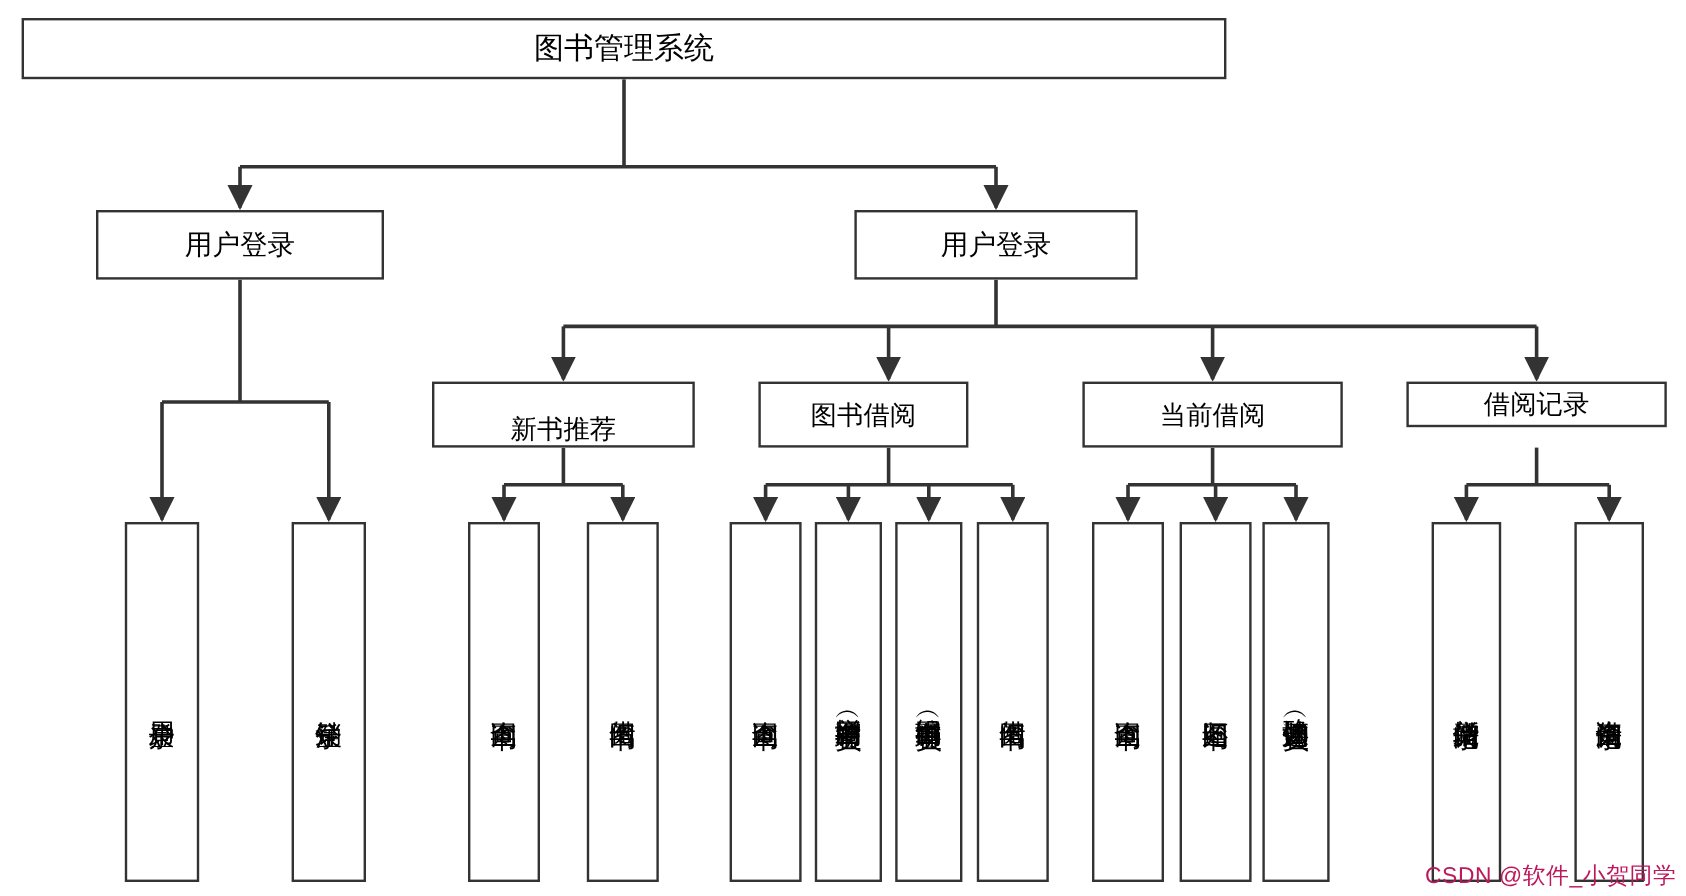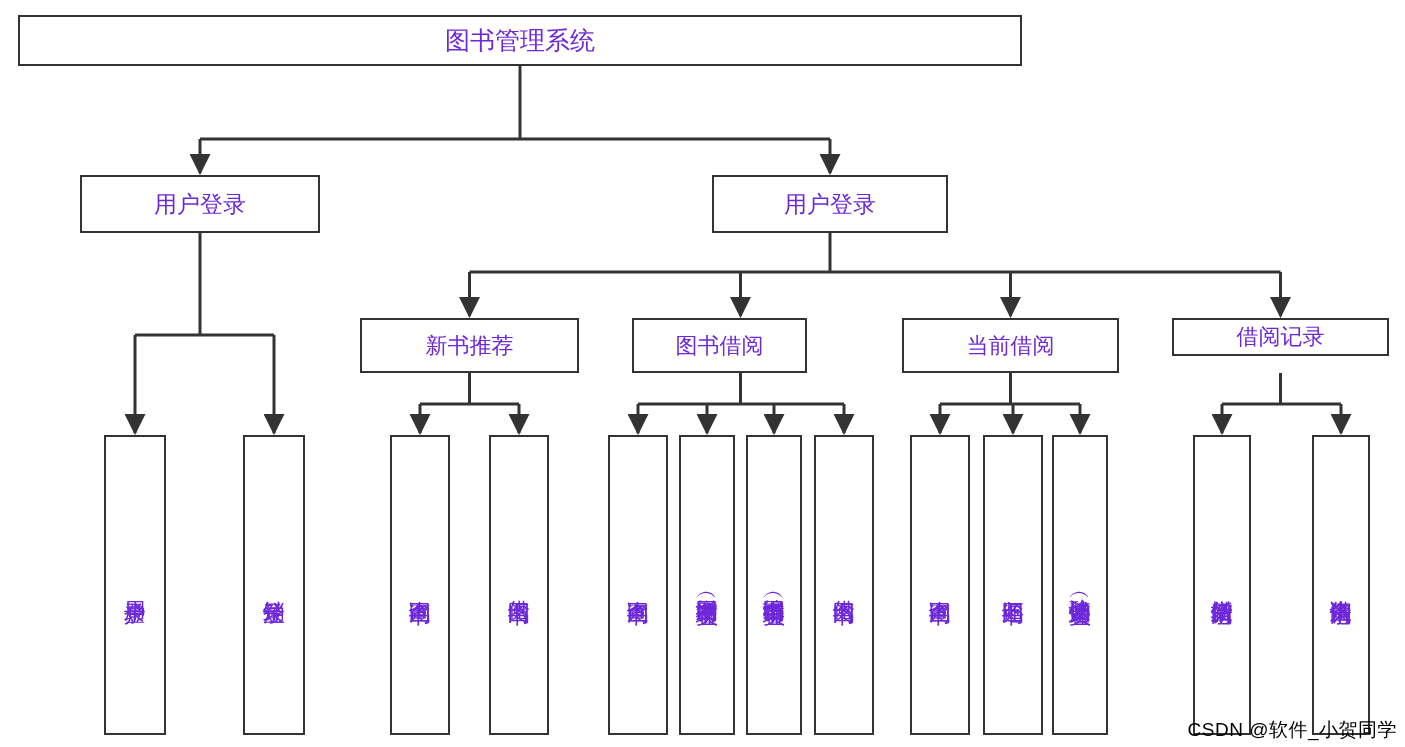--- a/index.html
+++ b/index.html
@@ -24,21 +24,21 @@
     top: 0;
     width: 1405px;
     height: 747px;
     pointer-events: none;
   }
   .node {
     position: absolute;
     box-sizing: border-box;
     border: 2px solid #333333;
     background: #ffffff;
-    color: #6d28d9;
+    color: #000000;
     display: flex;
     align-items: center;
     justify-content: center;
     text-align: center;
     line-height: 1.25;
   }
   .node.level-0 {
     font-size: 25px;
   }
   .node.level-1 {
@@ -58,21 +58,21 @@
   }
   .node.leaf .leaf-text {
     display: block;
     white-space: nowrap;
   }
   #watermark {
     position: absolute;
     right: 8px;
     bottom: 4px;
     font-size: 19px;
-    color: #000000;
+    color: #be185d;
     letter-spacing: 0.5px;
     white-space: nowrap;
     user-select: none;
   }
 </style>
 </head>
 <body>
 
 <div id="diagram-root">
   <svg id="edge-layer" viewBox="0 0 1405 747" width="1405" height="747" xmlns="http://www.w3.org/2000/svg">
@@ -121,21 +121,21 @@
   <div id="node-layer">
       <div class="node level-0" style="left: 18px; top: 15px; width: 1004px; height: 51px;">
         <span class="node-text">图书管理系统</span>
       </div>
       <div class="node level-1" style="left: 80px; top: 175px; width: 240px; height: 58px;">
         <span class="node-text">用户登录</span>
       </div>
       <div class="node level-1" style="left: 712px; top: 175px; width: 236px; height: 58px;">
         <span class="node-text">用户登录</span>
       </div>
-      <div class="node level-2" style="left: 360px; top: 318px; width: 219px; height: 55px;">
+      <div class="node level-2" style="left: 360px; top: 318px; width: 219px; height: 55px; align-items: flex-end;">
         <span class="node-text">新书推荐</span>
       </div>
       <div class="node level-2" style="left: 632px; top: 318px; width: 175px; height: 55px;">
         <span class="node-text">图书借阅</span>
       </div>
       <div class="node level-2" style="left: 902px; top: 318px; width: 217px; height: 55px;">
         <span class="node-text">当前借阅</span>
       </div>
       <div class="node level-2" style="left: 1172px; top: 318px; width: 217px; height: 38px;">
         <span class="node-text">借阅记录</span>

